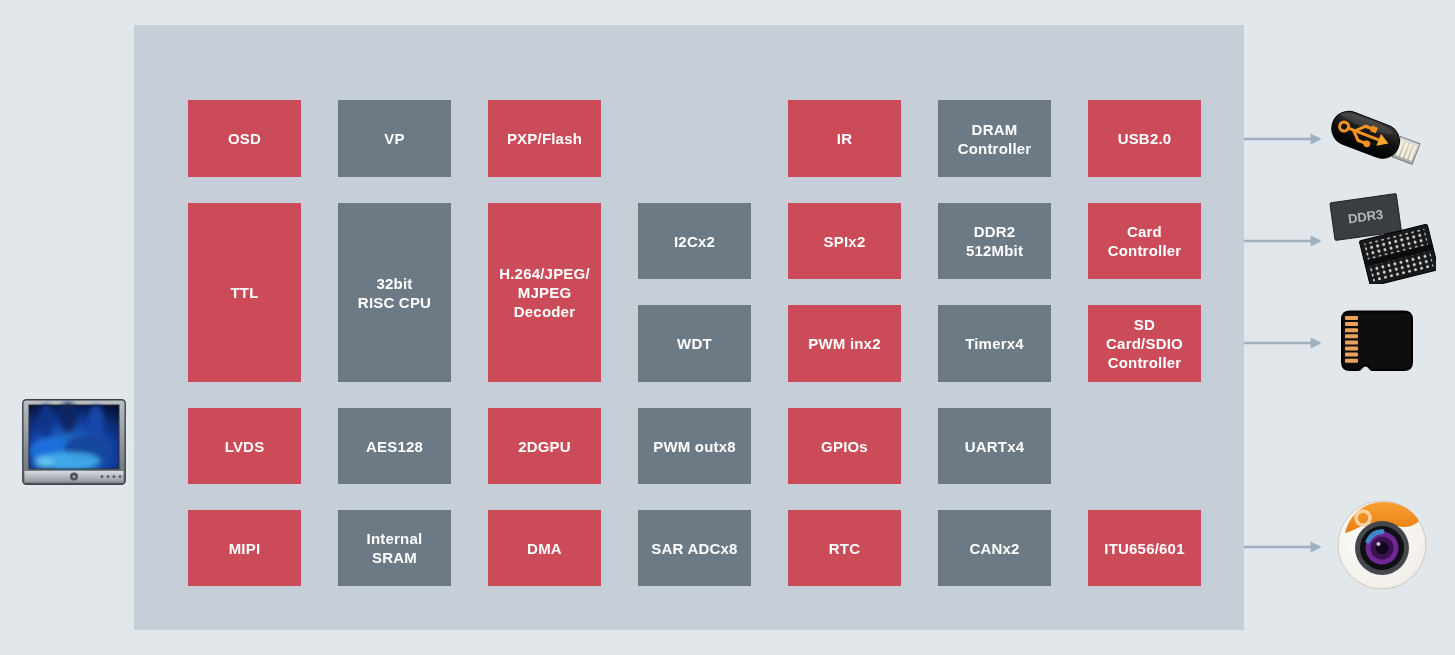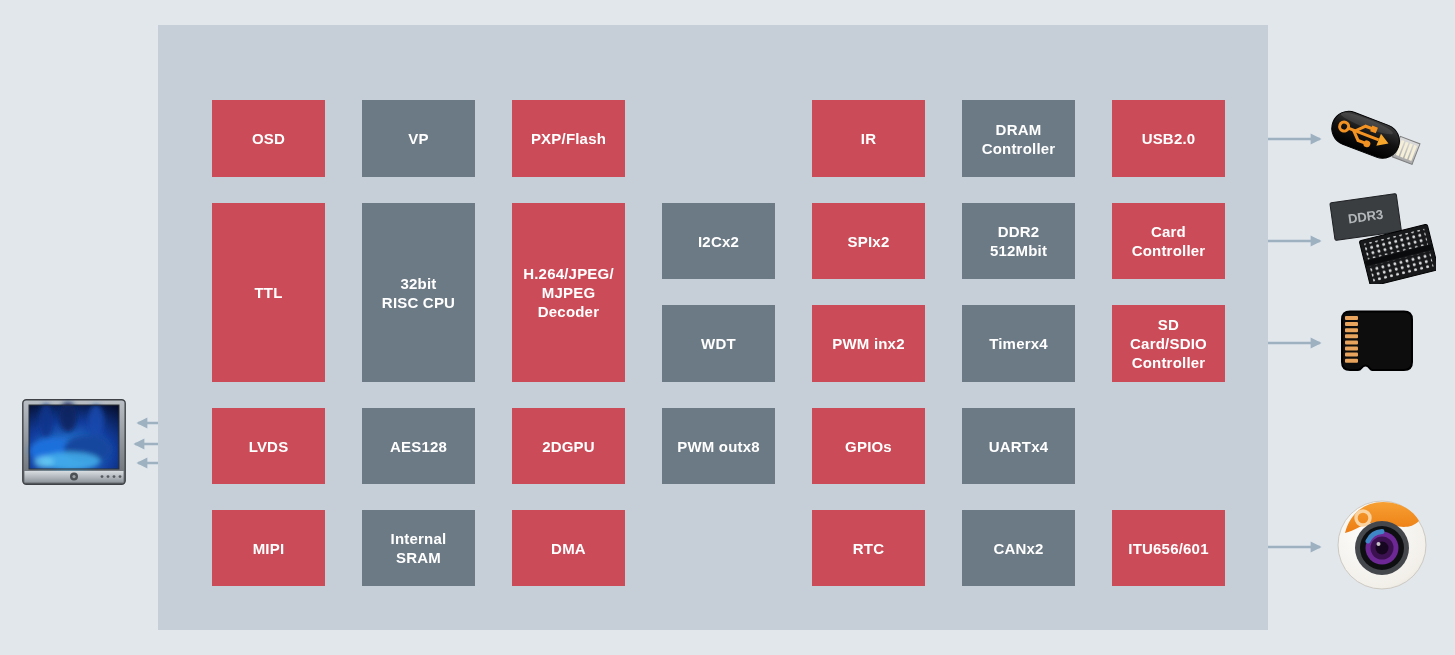--- a/index.html
+++ b/index.html
@@ -2,21 +2,21 @@
 <html><head>
 <meta charset="utf-8">
 <style>
   html,body{margin:0;padding:0}
   body{
     width:1455px;height:655px;position:relative;overflow:hidden;
     background:#e2e7ec;
     font-family:"Liberation Sans",sans-serif;
   }
   #panel{
-    position:absolute;left:158px;top:25px;width:1110px;height:605px;
+    position:absolute;left:134px;top:25px;width:1110px;height:605px;
     background:#c6cfd7;box-sizing:border-box;
     display:grid;
     grid-template-columns:repeat(7,113px);
     grid-template-rows:77px 76px 77px 76px 76px;
     column-gap:37px;row-gap:26px;
     padding:75px 40px 44px 54px;
   }
   .block{
     display:flex;align-items:center;justify-content:center;text-align:center;
     color:#fff;font-weight:700;font-size:15px;line-height:19px;
@@ -87,20 +87,21 @@
     <div class="block gray" style="grid-row:4;grid-column:2">AES128</div>
     <div class="block red" style="grid-row:4;grid-column:3">2DGPU</div>
     <div class="block gray" style="grid-row:4;grid-column:4">PWM outx8</div>
     <div class="block red" style="grid-row:4;grid-column:5">GPIOs</div>
     <div class="block gray" style="grid-row:4;grid-column:6">UARTx4</div>
 
     <div class="block gray" style="grid-row:5;grid-column:2">Internal
 SRAM</div>
     <div class="block red" style="grid-row:5;grid-column:1">MIPI</div>
     <div class="block red" style="grid-row:5;grid-column:3">DMA</div>
+    <div class="block gray" style="grid-row:5;grid-column:4">SAR ADCx8</div>
     <div class="block red" style="grid-row:5;grid-column:5">RTC</div>
     <div class="block gray" style="grid-row:5;grid-column:6">CANx2</div>
     <div class="block red" style="grid-row:5;grid-column:7">ITU656/601</div>
   </div>
 
   <div class="icon" id="monitor">
     <svg viewBox="0 0 104 86" width="104" height="86">
       <defs>
         <linearGradient id="mframe" x1="0" y1="0" x2="0" y2="1">
           <stop offset="0" stop-color="#b9bfc5"></stop>

